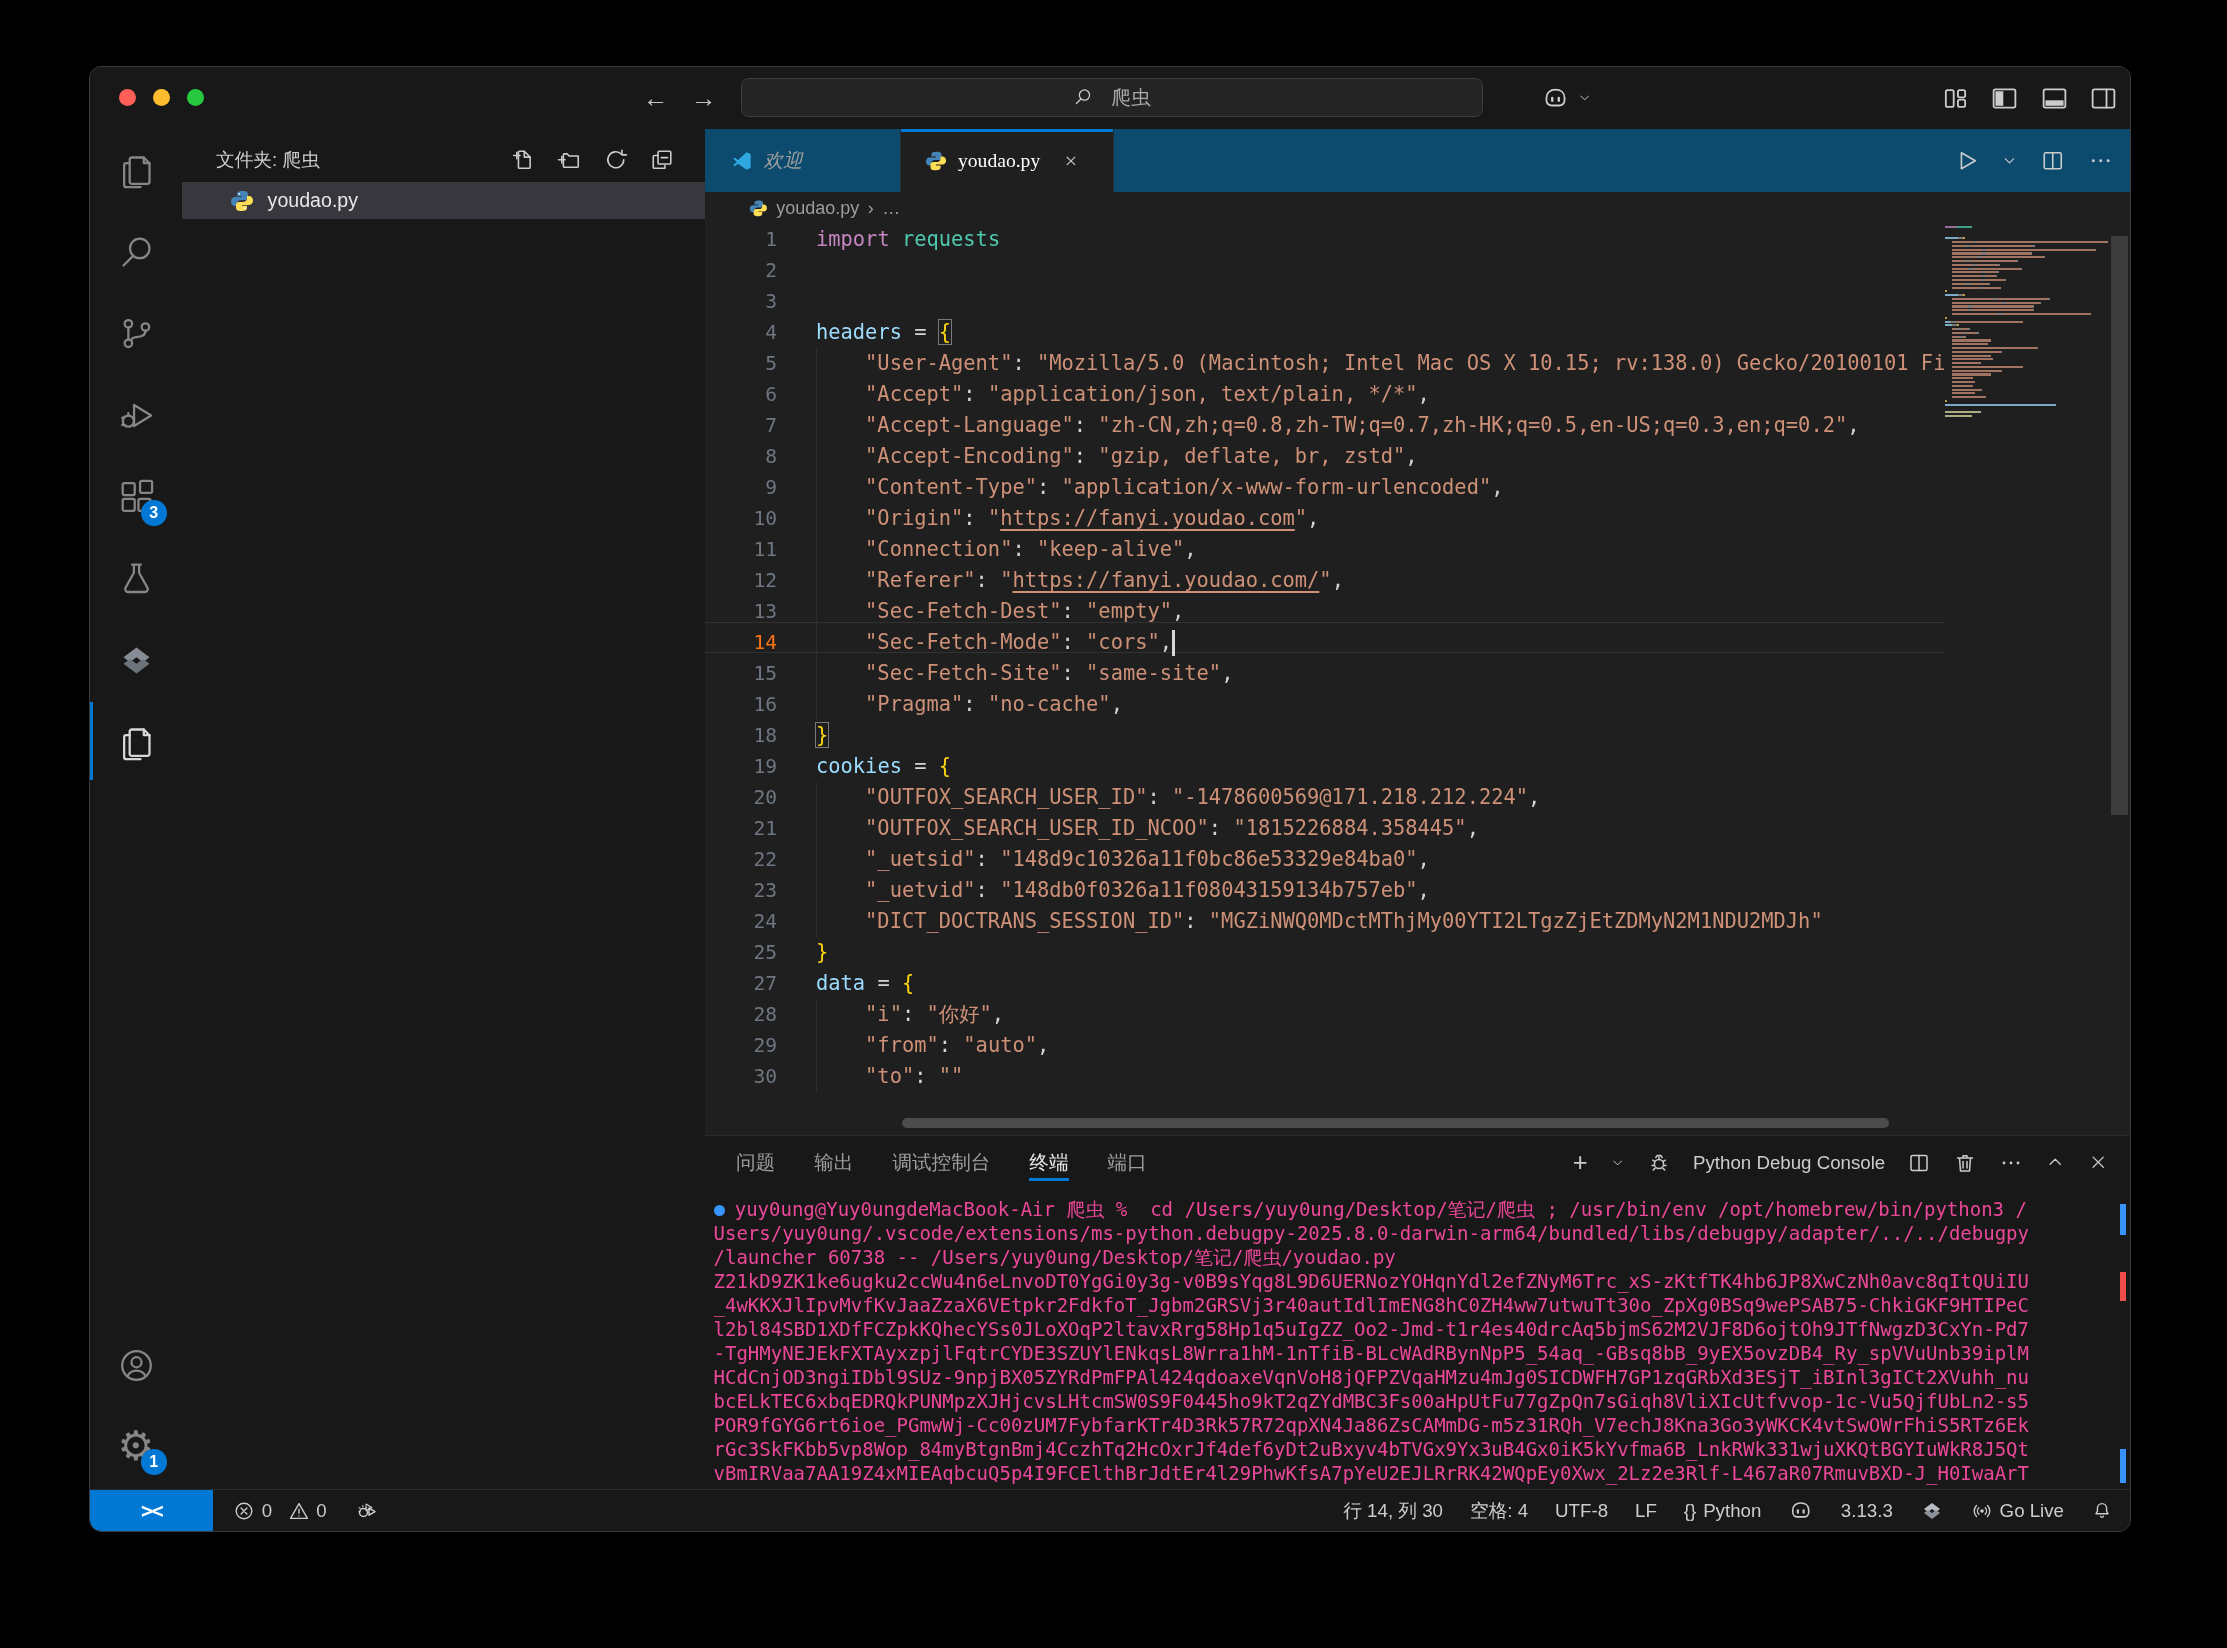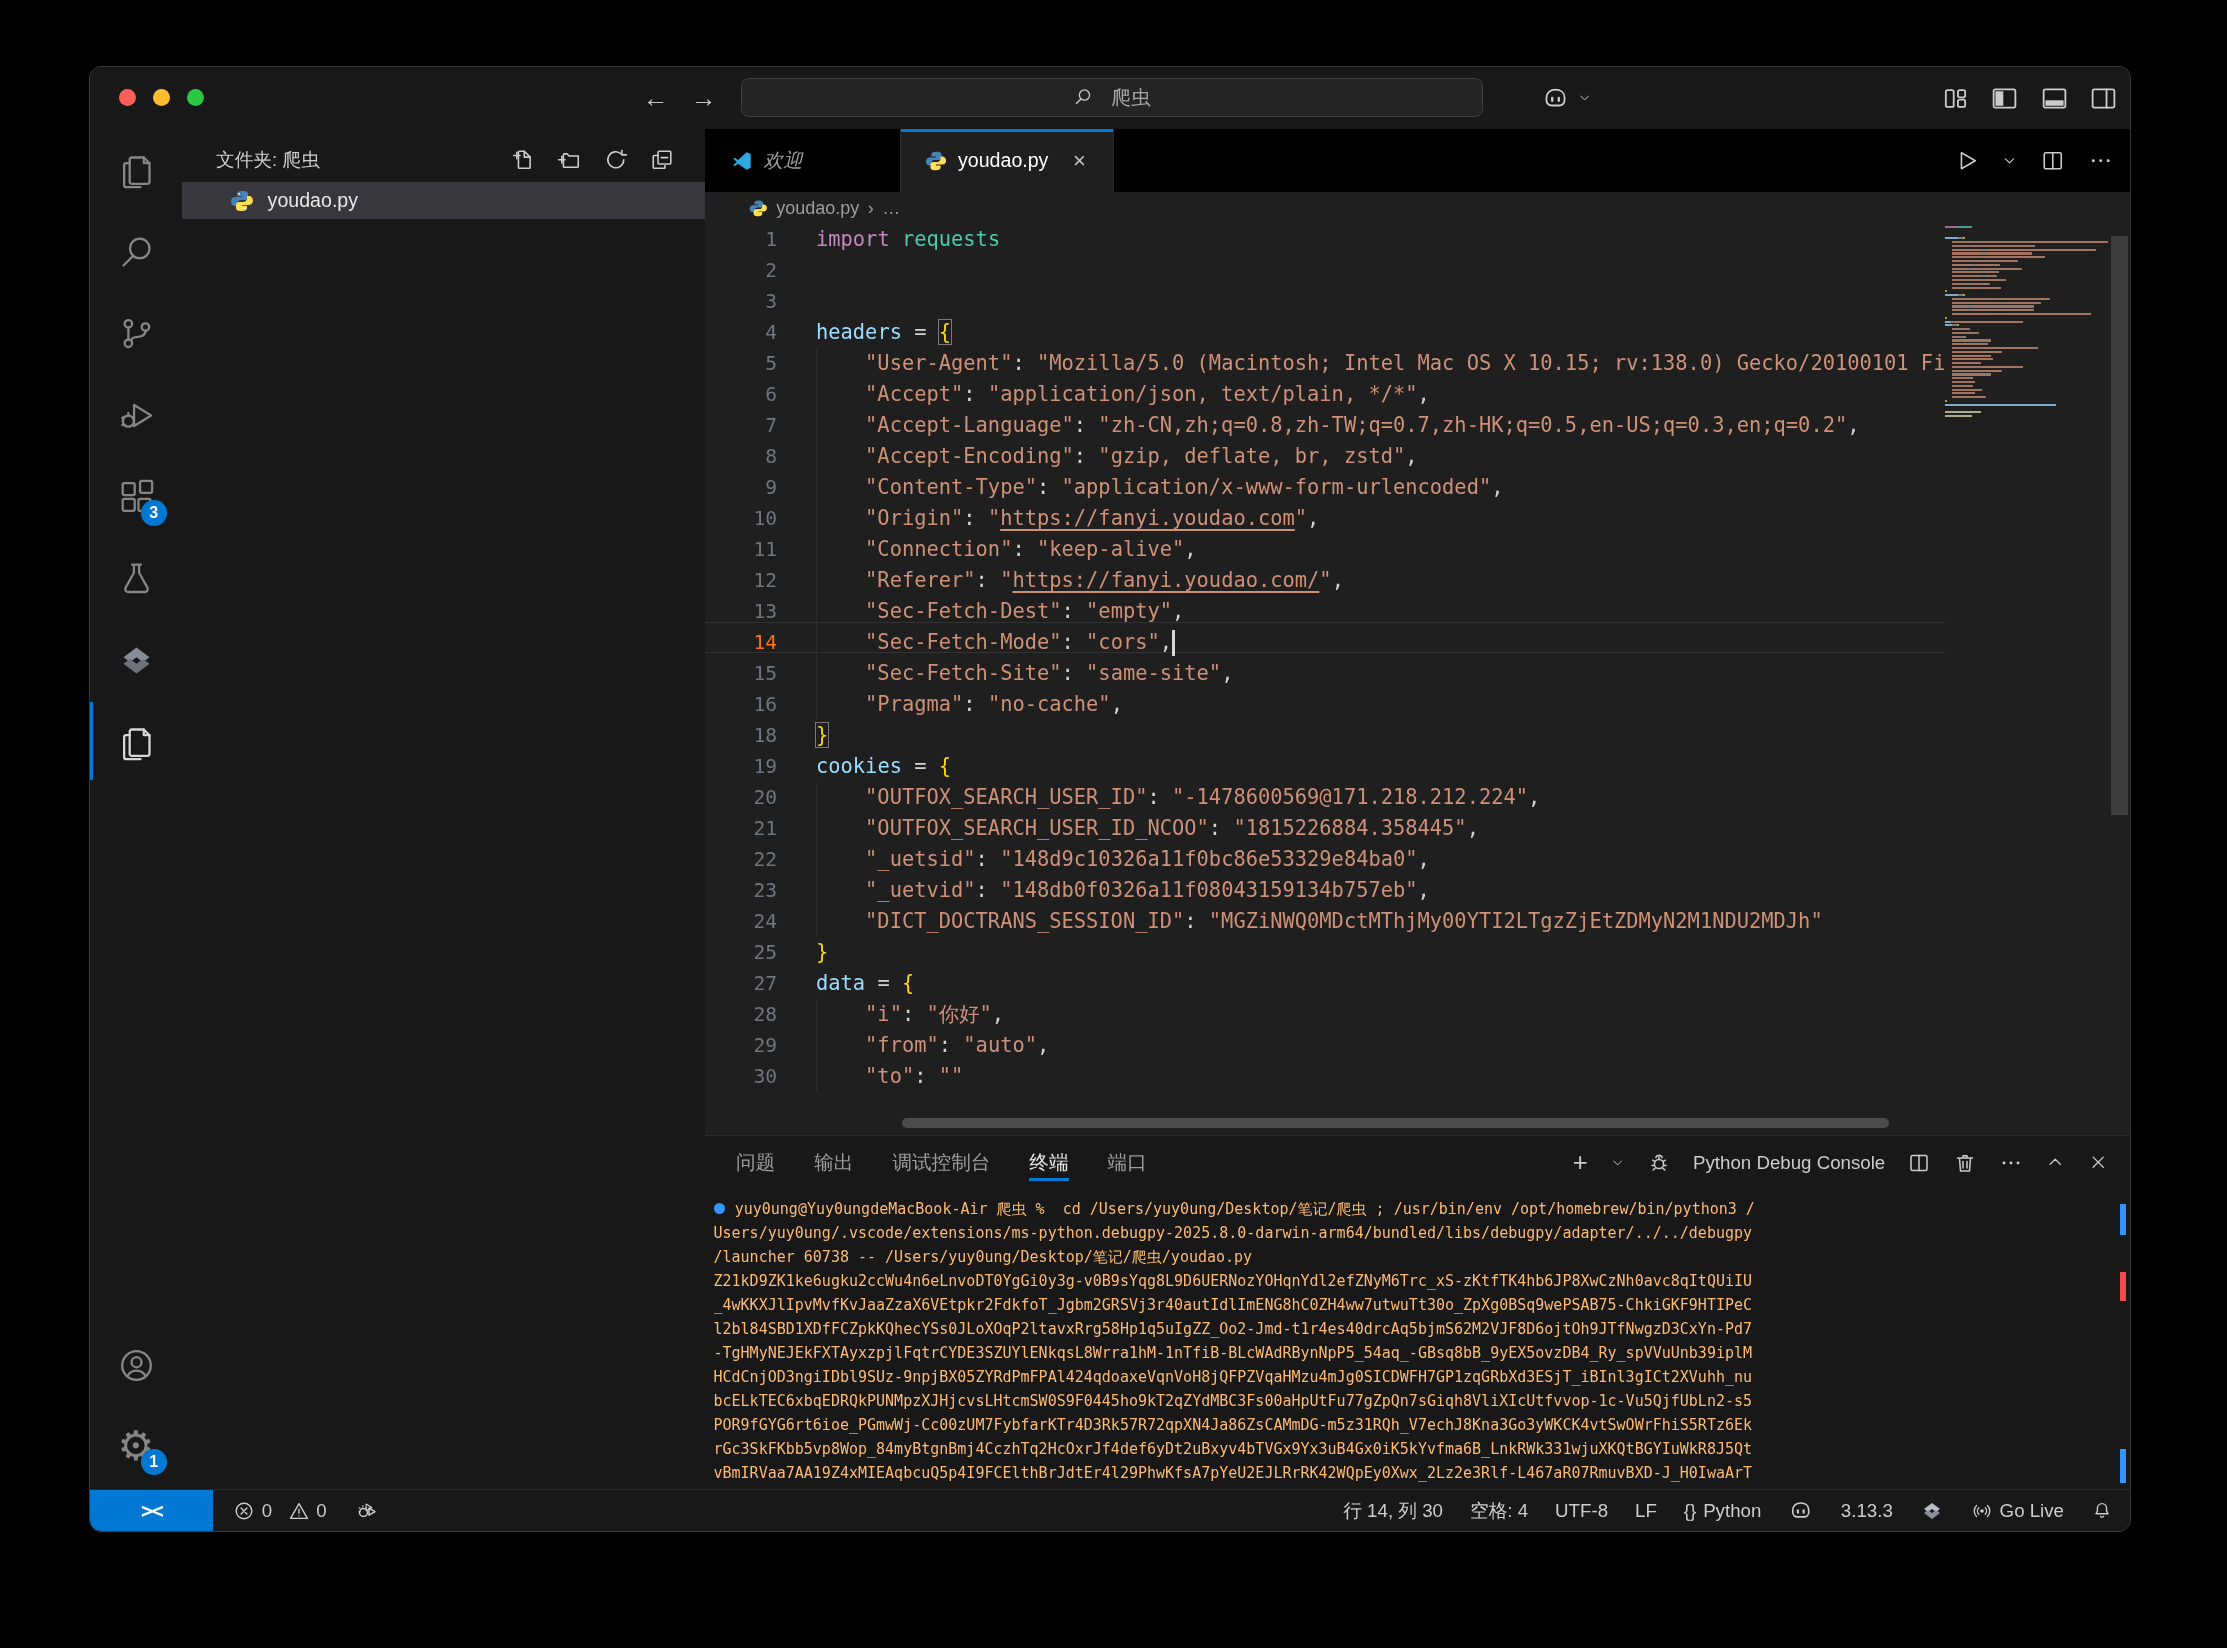--- a/index.html
+++ b/index.html
@@ -27,21 +27,21 @@
   .gearglyph{font-family:"DejaVu Sans",sans-serif;font-size:41px;color:#868686;line-height:1;}
   
   .sidebar{position:absolute;left:92px;top:62px;width:523px;bottom:41px;background:#181818;border-right:0.9px solid #2b2b2b;}
   .exp-header{position:absolute;left:0;right:0;top:8.5px;height:44px;display:flex;align-items:center;color:#cccccc;font-size:18.7px;}
   .exp-header .title{margin-left:34px;flex:1;}
   .exp-actions{display:flex;gap:20.4px;padding-right:31px;}
   .file-row{position:absolute;left:0;right:0;top:53px;height:37px;background:#37373d;display:flex;align-items:center;color:#e8e8e8;font-size:19.6px;}
   .file-row .pyico{margin-left:48px;margin-right:13.6px;}
   
   .editor{position:absolute;left:615px;top:62px;right:0;bottom:41px;background:#1f1f1f;}
-  .tabbar{position:absolute;left:0;top:0;right:0;height:63px;background:#000000;border-bottom:0.9px solid #252525;}
+  .tabbar{position:absolute;left:0;top:0;right:0;height:63px;background:#0c4a6e;border-bottom:0.9px solid #252525;font-family:Liberation Serif, serif;}
   .tab{position:absolute;top:0;height:63px;display:flex;align-items:center;box-sizing:border-box;border-right:0.9px solid #2b2b2b;}
   .tab.welcome{left:0;width:196px;color:#9d9d9d;font-style:italic;font-size:19.6px;gap:11px;padding-left:25.5px;}
   .tab.active{left:196px;width:213px;background:#1f1f1f;color:#fff;font-size:19.6px;gap:11px;padding-left:24px;}
   .tab-topline{position:absolute;left:0;top:0;right:0;height:2.6px;background:#0078d4;}
   .tab .close{margin-left:13.6px;color:#c5c5c5;font-size:22px;}
   .ed-actions{position:absolute;right:17px;top:0;height:63px;display:flex;align-items:center;gap:22px;}
   .breadcrumb{position:absolute;left:0;top:63px;right:0;height:32px;display:flex;align-items:center;color:#9d9d9d;font-size:18px;gap:8.5px;padding-left:44px;background:#1f1f1f;}
   .code{position:absolute;left:0;top:95px;width:1240px;height:910px;overflow:hidden;font-family:"DejaVu Sans Mono","Liberation Mono",monospace;}
   .cur-line{position:absolute;left:0;width:1240px;height:31px;border-top:0.9px solid #323232;border-bottom:0.9px solid #323232;box-sizing:border-box;}
   .code-line{display:flex;height:31px;line-height:31px;position:relative;}
@@ -61,21 +61,21 @@
   .hscroll{position:absolute;left:197px;top:989px;width:987px;height:10.2px;background:rgba(130,130,130,.45);border-radius:5.1px;}
   
   .panel{position:absolute;left:0;right:0;top:1006px;bottom:0;background:#181818;border-top:0.9px solid #2b2b2b;}
   .panel-tabs{position:absolute;left:31px;top:0;height:53px;display:flex;gap:39px;align-items:center;font-size:19.6px;color:#9d9d9d;}
   .panel-tab{position:relative;height:53px;display:flex;align-items:center;}
   .panel-tab.active{color:#e7e7e7;}
   .panel-tab.active::after{content:"";position:absolute;left:0;right:0;bottom:8.5px;height:2.6px;background:#0078d4;}
   .panel-right{position:absolute;right:22px;top:0;height:53px;display:flex;align-items:center;gap:22px;color:#cccccc;font-size:18.7px;}
   .terminal{position:absolute;left:8.5px;top:61px;right:25.5px;bottom:3.4px;overflow:hidden;
     font-family:"DejaVu Sans Mono","Liberation Mono",monospace;}
-  .term-line{height:24px;line-height:24px;font-size:15px;color:#fdba74;white-space:pre;}
+  .term-line{height:24px;line-height:24px;font-size:19px;color:#ec4899;white-space:pre;}
   .term-dot{display:inline-block;width:11px;height:11px;border-radius:50%;background:#3794ff;margin-right:10.2px;}
   .tdec{position:absolute;right:4.3px;width:6px;}
   
   .statusbar{position:absolute;left:0;right:0;bottom:0;height:41px;background:#181818;border-top:0.9px solid #2b2b2b;color:#cccccc;font-size:18.7px;}
   .remote{position:absolute;left:0;top:0;width:123px;height:41px;background:#0078d4;border-radius:0 0 0 11px;
     display:flex;align-items:center;justify-content:center;color:#fff;font-weight:bold;font-size:20.4px;letter-spacing:-1.7px;font-family:"DejaVu Sans Mono",monospace;}
   .sb-left{position:absolute;left:143px;top:0;height:41px;display:flex;align-items:center;gap:8.5px;}
   .sb-right{position:absolute;right:17px;top:0;height:41px;display:flex;align-items:center;gap:27px;}
   .sb-item{display:flex;align-items:center;gap:6.8px;}
 </style>

